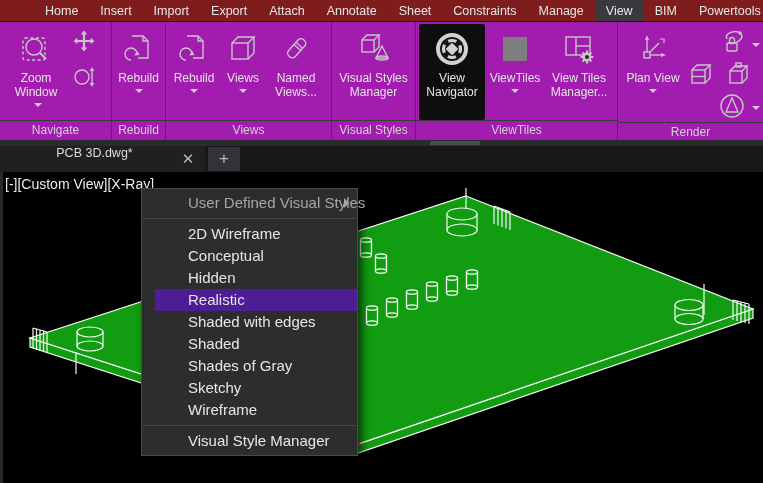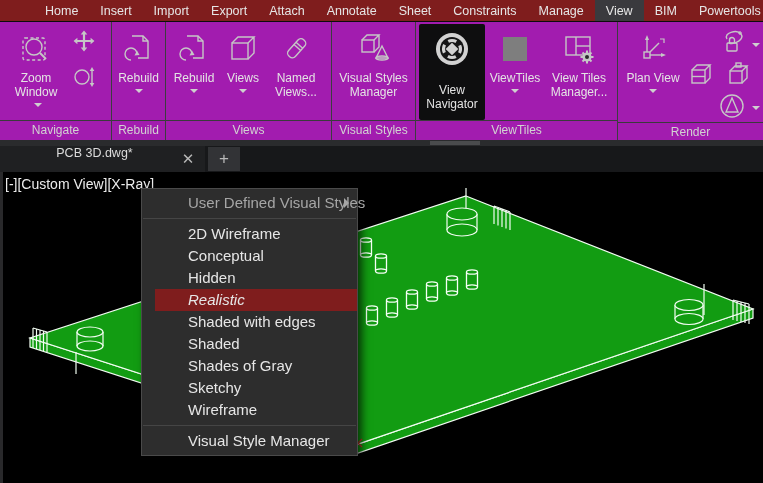--- a/index.html
+++ b/index.html
@@ -17,21 +17,21 @@
   
   .ribbon { height:118px; background:#a21caf; display:flex; }
   .rgroup { display:flex; flex-direction:column; border-right:1px solid #3c3d3f; }
   .rgroup-content { flex:1; display:flex; align-items:stretch; padding:2px 3px 0 3px; }
   .rgroup-label { height:20px; border-top:1px solid #3a3a3c; color:#d2d2d2;
     font-size:12px; text-align:center; line-height:19px; }
   .bigbtn { width:60px; display:flex; flex-direction:column; align-items:center;
     padding:3px 1px 2px; color:#e4e4e4; font-size:12px; text-align:center;
     line-height:1.2; border-radius:2px; }
   .bigbtn .icon { height:44px; display:flex; align-items:center; justify-content:center; }
-  .bigbtn.pressed { background:#0e0e0f;gap:12px; }
+  .bigbtn.pressed { background:#0e0e0f; }
   .caret { width:0; height:0; border-left:4px solid transparent; border-right:4px solid transparent;
     border-top:4px solid #cfcfcf; display:inline-block; margin:3px 0 0 3px; }
   .caret.block { display:block; margin:4px auto 0; }
   .smallcol { display:flex; flex-direction:column; justify-content:flex-start;
     padding:6px 4px; gap:14px; }
   .iconbtn { display:flex; align-items:center; justify-content:center; }
   .render-cluster { display:grid; grid-template-columns:34px 40px;
     grid-template-rows:30px 32px 32px; align-items:center; justify-items:center; padding-top:4px; }
   svg.ic { stroke:#c6c6c6; fill:none; stroke-width:1.4; }
 
@@ -50,21 +50,21 @@
   .vp-left-edge { position:absolute; left:0; top:0; width:3px; height:311px; background:#29292b; }
   .vp-label { position:absolute; left:5px; top:4px; color:#ececec; font-size:14px; white-space:nowrap; }
   .pcb-svg { position:absolute; left:0; top:0; }
 
   
   .ctxmenu { position:absolute; left:141px; top:188px; width:217px; background:#2d2d2d;
     border:1px solid #4a4a4a; box-shadow:4px 4px 8px rgba(0,0,0,.65); padding:3px 0; z-index:10; }
   .ctxitem { position:relative; height:22px; line-height:22px; padding-left:33px;
     color:#e6e6e6; font-size:15px; white-space:nowrap;margin-left:13px; }
   .ctxitem.disabled { color:#a6a6a6; }
-  .ctxitem.highlighted { background:#7f1d1d;font-style:italic; }
+  .ctxitem.highlighted { background:#4c1d95; }
   .ctxsep { height:1px; background:#454545; margin:4px 1px; }
   .subarrow { position:absolute; right:8px; top:6px; width:0; height:0;
     border-top:5px solid transparent; border-bottom:5px solid transparent;
     border-left:5px solid #a6a6a6; }
   .checkmark { position:absolute; left:9px; top:6px; width:9px; height:5px;
     border-left:2px solid #d8d8d8; border-bottom:2px solid #d8d8d8;
     transform:rotate(-48deg); }
 </style>
 </head>
 <body>

